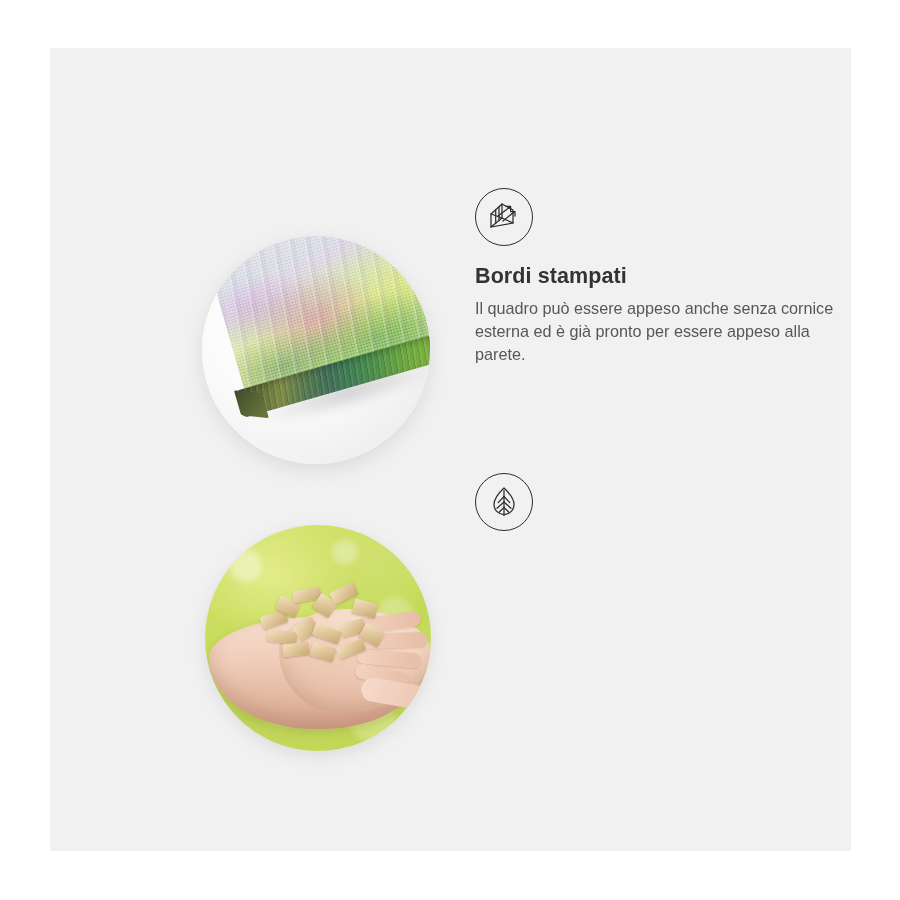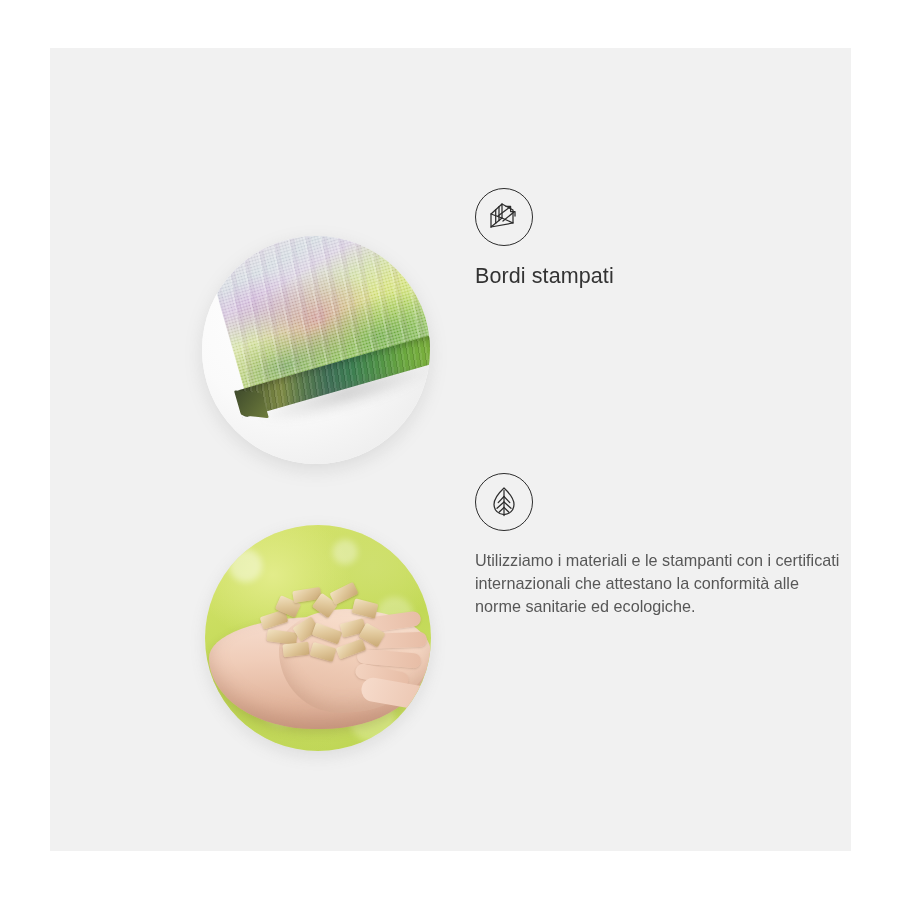--- a/index.html
+++ b/index.html
@@ -263,21 +263,21 @@
     display: flex;
     align-items: center;
     justify-content: center;
     margin-bottom: 18px;
   }
   .icon-badge svg { display: block; }
 
   .feature-title {
     margin: 0 0 7px 0;
     font-size: 21.5px;
-    font-weight: 400;
+    font-weight: 700;
     color: #333333;
     letter-spacing: 0.1px;
     line-height: 1.2;
   }
   .feature-desc {
     margin: 0;
     font-size: 16.2px;
     font-weight: 400;
     color: #575757;
     line-height: 1.42;
@@ -319,20 +319,21 @@
               <path d="M16 5 L27 11 L27 24 L16 19"></path>
               <path d="M5 28 L27 24"></path>
               <path d="M12 17 L24 8"></path>
               <path d="M20 7.4 L24.6 7.4 L24.6 12"></path>
               <path d="M17 22 L28 13"></path>
               <path d="M24.6 12.6 L29 12.6 L29 17"></path>
             </g>
           </svg>
         </div>
         <h3 class="feature-title">Bordi stampati</h3>
+        <p class="feature-desc">Il quadro può essere appeso anche senza cornice esterna ed è già pronto per essere appeso alla parete.</p>
       </div>
     </div>
 
     <div class="feature feature-2">
 
       <div class="media media-2">
         <div class="eco-scene">
           <div class="eco-bokeh"></div>
           <div class="palm"></div>
           <div class="palm-2"></div>
@@ -370,18 +371,17 @@
               <path d="M17 5.5 L17 30.5"></path>
               <path d="M17 11.5 L11.2 17.6"></path>
               <path d="M17 11.5 L22.8 17.6"></path>
               <path d="M17 17 L10 23.3"></path>
               <path d="M17 17 L24 23.3"></path>
               <path d="M17 22.4 L12.3 27"></path>
               <path d="M17 22.4 L21.7 27"></path>
             </g>
           </svg>
         </div>
-        <p class="feature-desc">Utilizziamo i materiali e le stampanti con i certificati internazionali che attestano la conformità alle norme sanitarie ed ecologiche.</p>
       </div>
     </div>
 
   </div>
 </div>
 
 </body></html>

